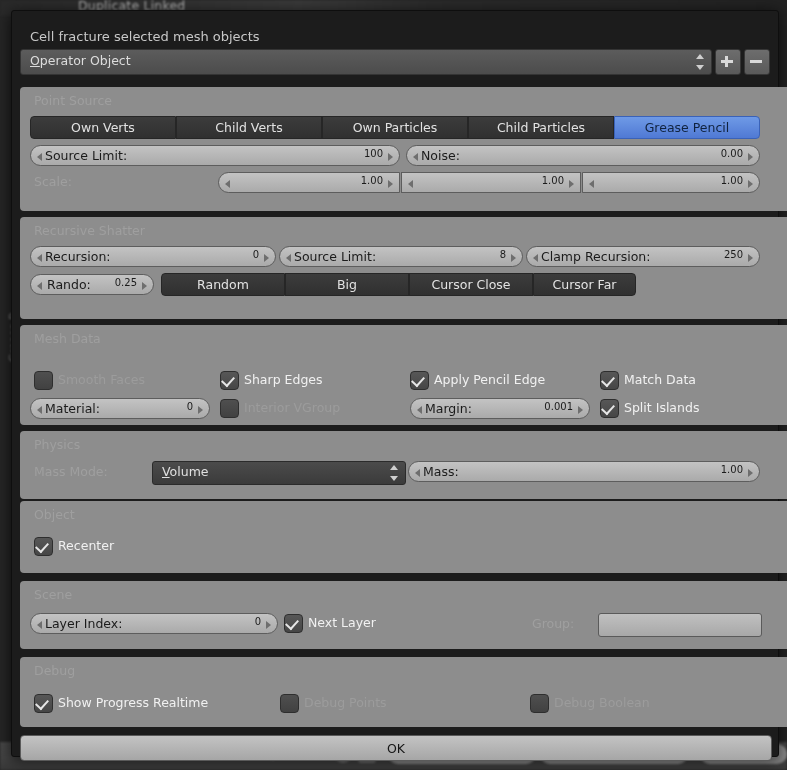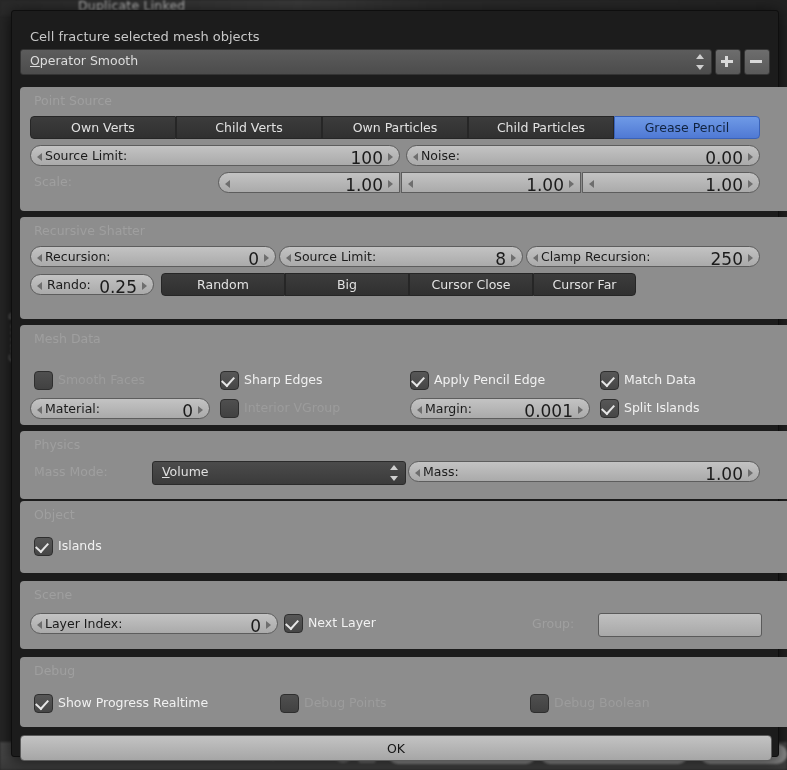--- a/index.html
+++ b/index.html
@@ -60,21 +60,21 @@
   
   .panel{position:absolute;left:8px;width:750px;background:#8d8d8d;border-radius:4px;padding-left:40px;}
   .panel-title{position:absolute;left:14px;top:6px;color:#9f9f9f;font-size:12.5px;}
 
   
   .row{position:absolute;display:flex;}
   .numfield{height:21px;border-radius:11px;
     background:linear-gradient(180deg,#c3c3c3,#aaaaaa);
     border:1px solid #5d5d5d;position:relative;box-sizing:border-box;}
   .numfield .nlabel{position:absolute;left:14px;top:2px;color:#1b1b1b;font-size:12.5px;}
-  .numfield .nval{position:absolute;right:16px;top:2px;color:#1b1b1b;font-size:17px;}
+  .numfield .nval{position:absolute;right:16px;top:2px;color:#1b1b1b;font-size:10px;}
   .numfield .la,.numfield .ra{position:absolute;top:7px;width:0;height:0;
     border-top:4px solid transparent;border-bottom:4px solid transparent;}
   .numfield .la{left:6px;border-right:5px solid #6e6e6e;}
   .numfield .ra{right:6px;border-left:5px solid #6e6e6e;}
   .numfield.flat{border-radius:0;}
   .numfield.lcap{border-radius:11px 0 0 11px;}
   .numfield.rcap{border-radius:0 11px 11px 0;}
 
   .tbtn{height:23px;background:linear-gradient(180deg,#3c3c3c,#303030);
     border:1px solid #262626;color:#e2e2e2;font-size:12.5px;
@@ -141,21 +141,21 @@
   <div class="tlfield" style="left:700px;width:87px"></div>
   <div class="tlitem" style="left:768px">1</div>
 </div>
 
 <div id="dlg">
 
   <div class="dlg-title">Cell fracture selected mesh objects</div>
 
   <div class="preset-row">
     <div class="preset-menu">
-      <div class="lbl"><u>O</u><span>perator Smooth</span></div>
+      <div class="lbl"><u>O</u><span>perator Object</span></div>
       <div class="updown">
           <div class="u"></div>
           <div class="d"></div>
         </div>
     </div>
     <div class="pbtn">
       <span class="plus-h"></span>
         <span class="plus-v"></span>
     </div>
     <div class="pbtn">
@@ -286,21 +286,21 @@
       <span class="la"></span>
       <span class="nlabel">Mass:</span>
       <span class="nval">1.00</span>
       <span class="ra"></span>
     </div>
   </div>
 
   <div class="panel" style="top:490px;height:72px">
     <div class="panel-title">Object</div>
     <div class="chk on" style="left:14px;top:36px"></div>
-    <div class="clabel" style="left:38px;top:37px">Islands</div>
+    <div class="clabel" style="left:38px;top:37px">Recenter</div>
   </div>
 
   <div class="panel" style="top:570px;height:68px">
     <div class="panel-title">Scene</div>
     <div class="numfield" style="position:absolute;left:10px;top:32px;width:248px">
       <span class="la"></span>
       <span class="nlabel">Layer Index:</span>
       <span class="nval">0</span>
       <span class="ra"></span>
     </div>

